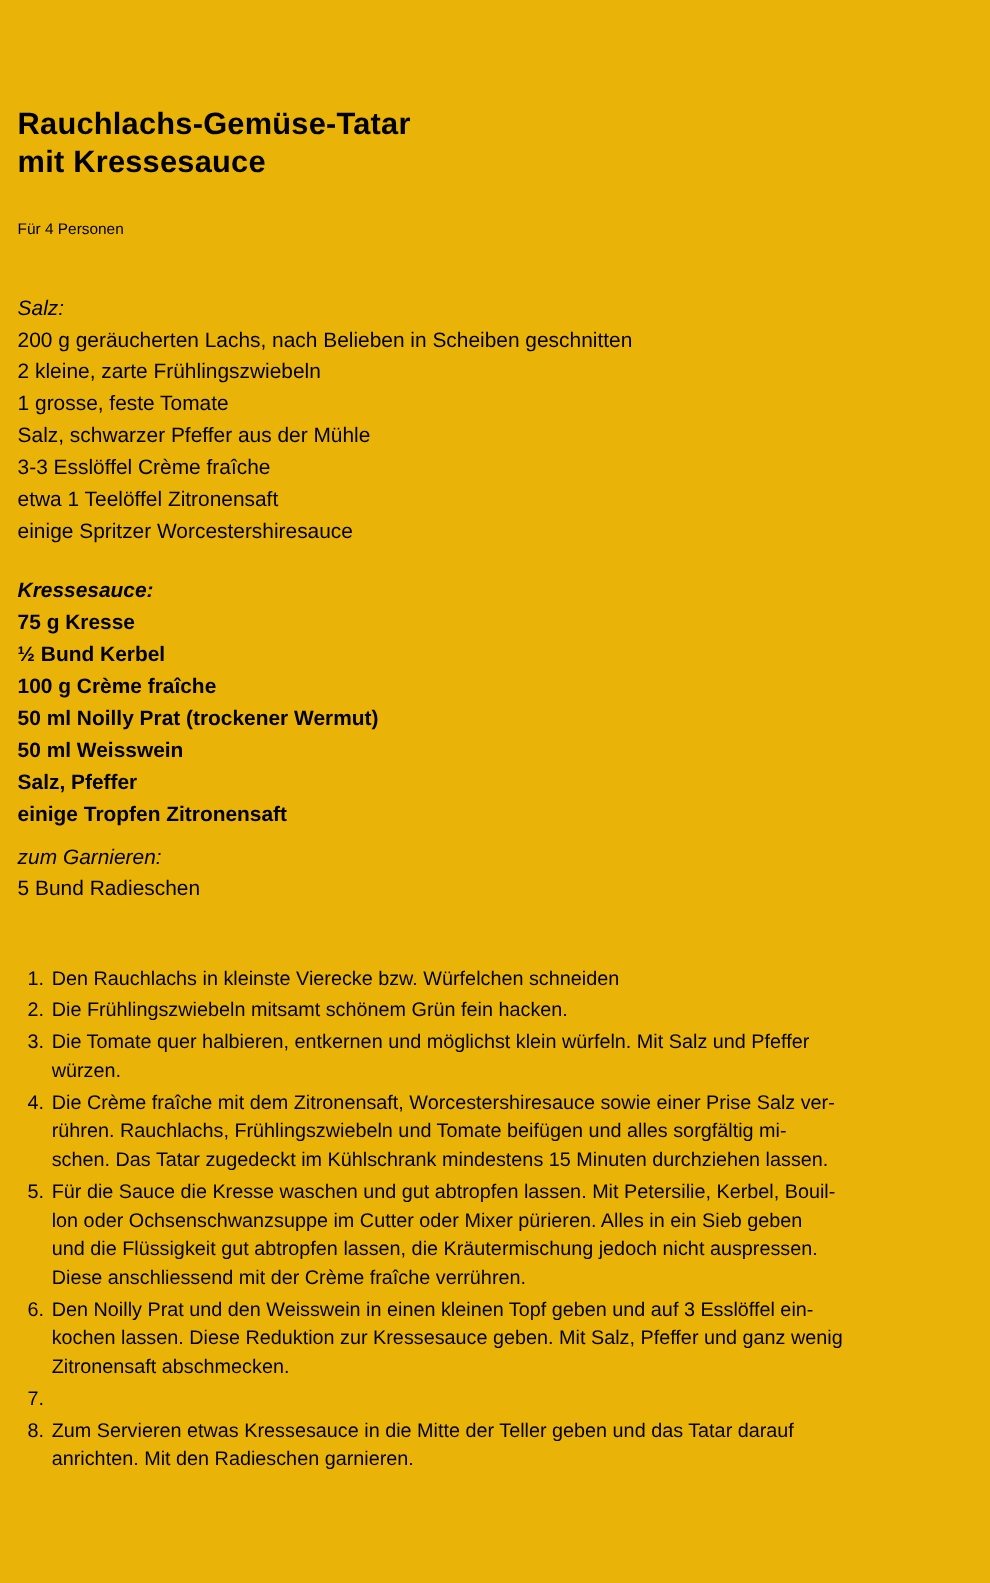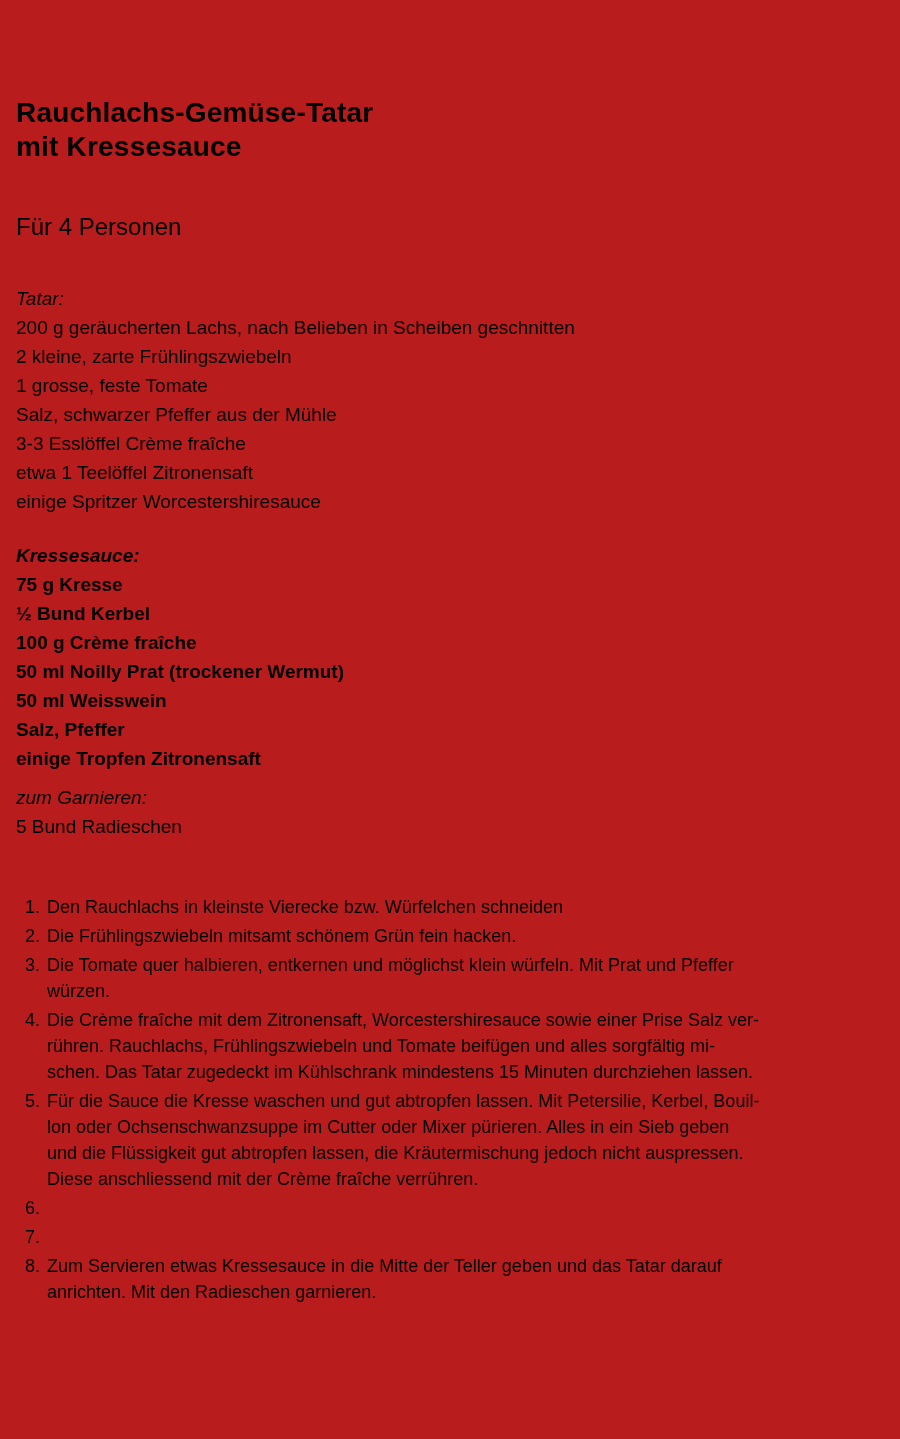--- a/index.html
+++ b/index.html
@@ -5,38 +5,38 @@
   html, body {
     margin: 0;
     padding: 0;
     background: #ffffff;
   }
   .page {
     position: relative;
     width: 900px;
     height: 1439px;
     margin: 0 auto;
-    background: #b91c1c;
+    background: #eab308;
     color: #000000;
     font-family: "Liberation Sans", "DejaVu Sans", sans-serif;
     box-sizing: border-box;
     padding: 0 20px 0 16px;
     overflow: hidden;
   }
   .recipe-title {
     margin: 96px 0 0 0;
     font-size: 28px;
     font-weight: bold;
     line-height: 34px;
     white-space: pre-line;
     letter-spacing: 0.2px;
   }
   .serves {
-    margin-top: 48px;
-    font-size: 24px;
+    margin-top: 30px;
+    font-size: 14px;
     line-height: 29px;
   }
   .ing-section {
     font-size: 19px;
     line-height: 29px;
   }
   .sec-tatar   { margin-top: 43px; }
   .sec-kresse  { margin-top: 25px; font-weight: bold; }
   .sec-garnish { margin-top: 10px; }
   .section-label {
@@ -72,21 +72,21 @@
 <body>
 
 <div class="page">
 
   <h1 class="recipe-title">Rauchlachs-Gemüse-Tatar
 mit Kressesauce</h1>
 
   <div class="serves">Für 4 Personen</div>
 
   <div class="ing-section sec-tatar">
-    <div class="section-label">Tatar:</div>
+    <div class="section-label">Salz:</div>
     <div class="ingredient-line">200 g geräucherten Lachs, nach Belieben in Scheiben geschnitten</div>
     <div class="ingredient-line">2 kleine, zarte Frühlingszwiebeln</div>
     <div class="ingredient-line">1 grosse, feste Tomate</div>
     <div class="ingredient-line">Salz, schwarzer Pfeffer aus der Mühle</div>
     <div class="ingredient-line">3-3 Esslöffel Crème fraîche</div>
     <div class="ingredient-line">etwa 1 Teelöffel Zitronensaft</div>
     <div class="ingredient-line">einige Spritzer Worcestershiresauce</div>
   </div>
 
   <div class="ing-section sec-kresse">
@@ -109,38 +109,41 @@
     <li>
       <span class="step-num">1.</span>
       <span class="step-text">Den Rauchlachs in kleinste Vierecke bzw. Würfelchen schneiden</span>
     </li>
     <li>
       <span class="step-num">2.</span>
       <span class="step-text">Die Frühlingszwiebeln mitsamt schönem Grün fein hacken.</span>
     </li>
     <li>
       <span class="step-num">3.</span>
-      <span class="step-text">Die Tomate quer halbieren, entkernen und möglichst klein würfeln. Mit Prat und Pfeffer
+      <span class="step-text">Die Tomate quer halbieren, entkernen und möglichst klein würfeln. Mit Salz und Pfeffer
 würzen.</span>
     </li>
     <li>
       <span class="step-num">4.</span>
       <span class="step-text">Die Crème fraîche mit dem Zitronensaft, Worcestershiresauce sowie einer Prise Salz ver-
 rühren. Rauchlachs, Frühlingszwiebeln und Tomate beifügen und alles sorgfältig mi-
 schen. Das Tatar zugedeckt im Kühlschrank mindestens 15 Minuten durchziehen lassen.</span>
     </li>
     <li>
       <span class="step-num">5.</span>
       <span class="step-text">Für die Sauce die Kresse waschen und gut abtropfen lassen. Mit Petersilie, Kerbel, Bouil-
 lon oder Ochsenschwanzsuppe im Cutter oder Mixer pürieren. Alles in ein Sieb geben
 und die Flüssigkeit gut abtropfen lassen, die Kräutermischung jedoch nicht auspressen.
 Diese anschliessend mit der Crème fraîche verrühren.</span>
     </li>
     <li>
       <span class="step-num">6.</span>
+      <span class="step-text">Den Noilly Prat und den Weisswein in einen kleinen Topf geben und auf 3 Esslöffel ein-
+kochen lassen. Diese Reduktion zur Kressesauce geben. Mit Salz, Pfeffer und ganz wenig
+Zitronensaft abschmecken.</span>
     </li>
     <li>
       <span class="step-num">7.</span>
     </li>
     <li>
       <span class="step-num">8.</span>
       <span class="step-text">Zum Servieren etwas Kressesauce in die Mitte der Teller geben und das Tatar darauf
 anrichten. Mit den Radieschen garnieren.</span>
     </li>
   </ol>

